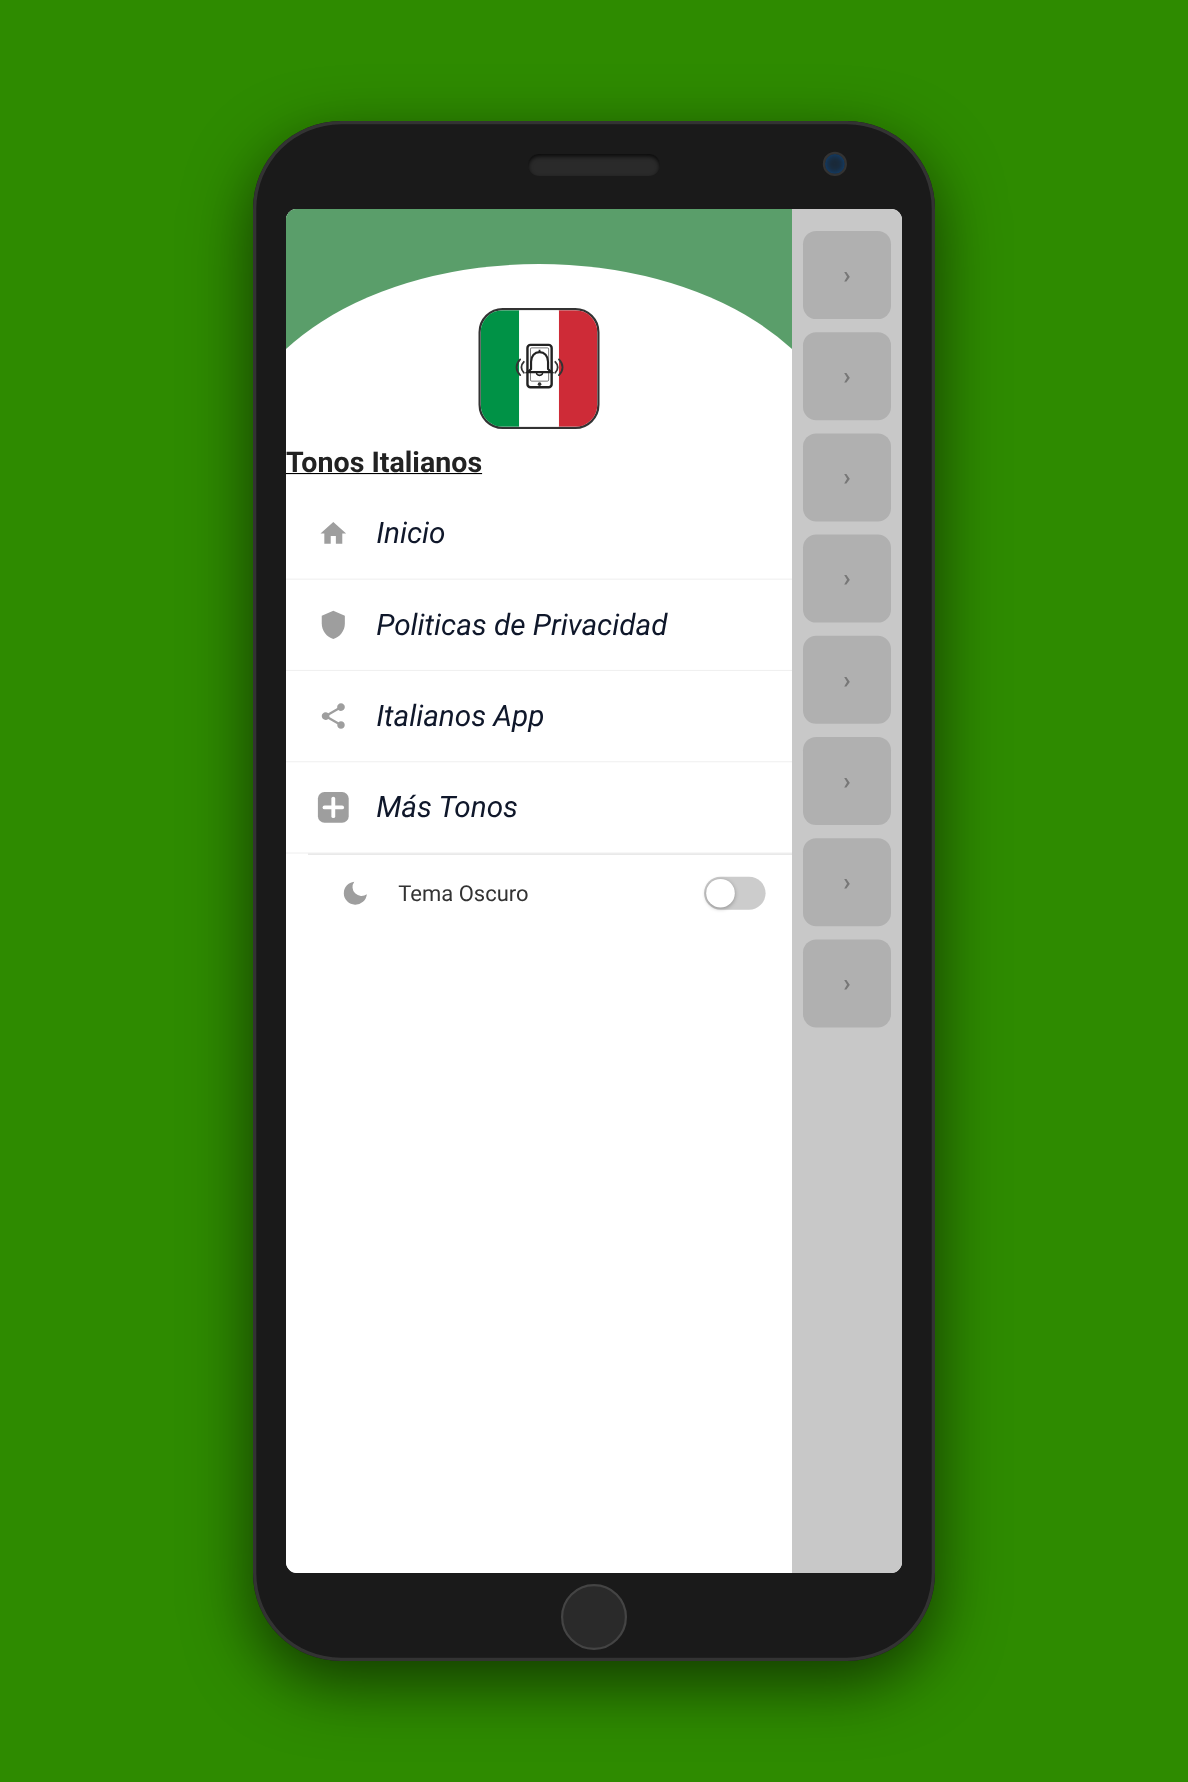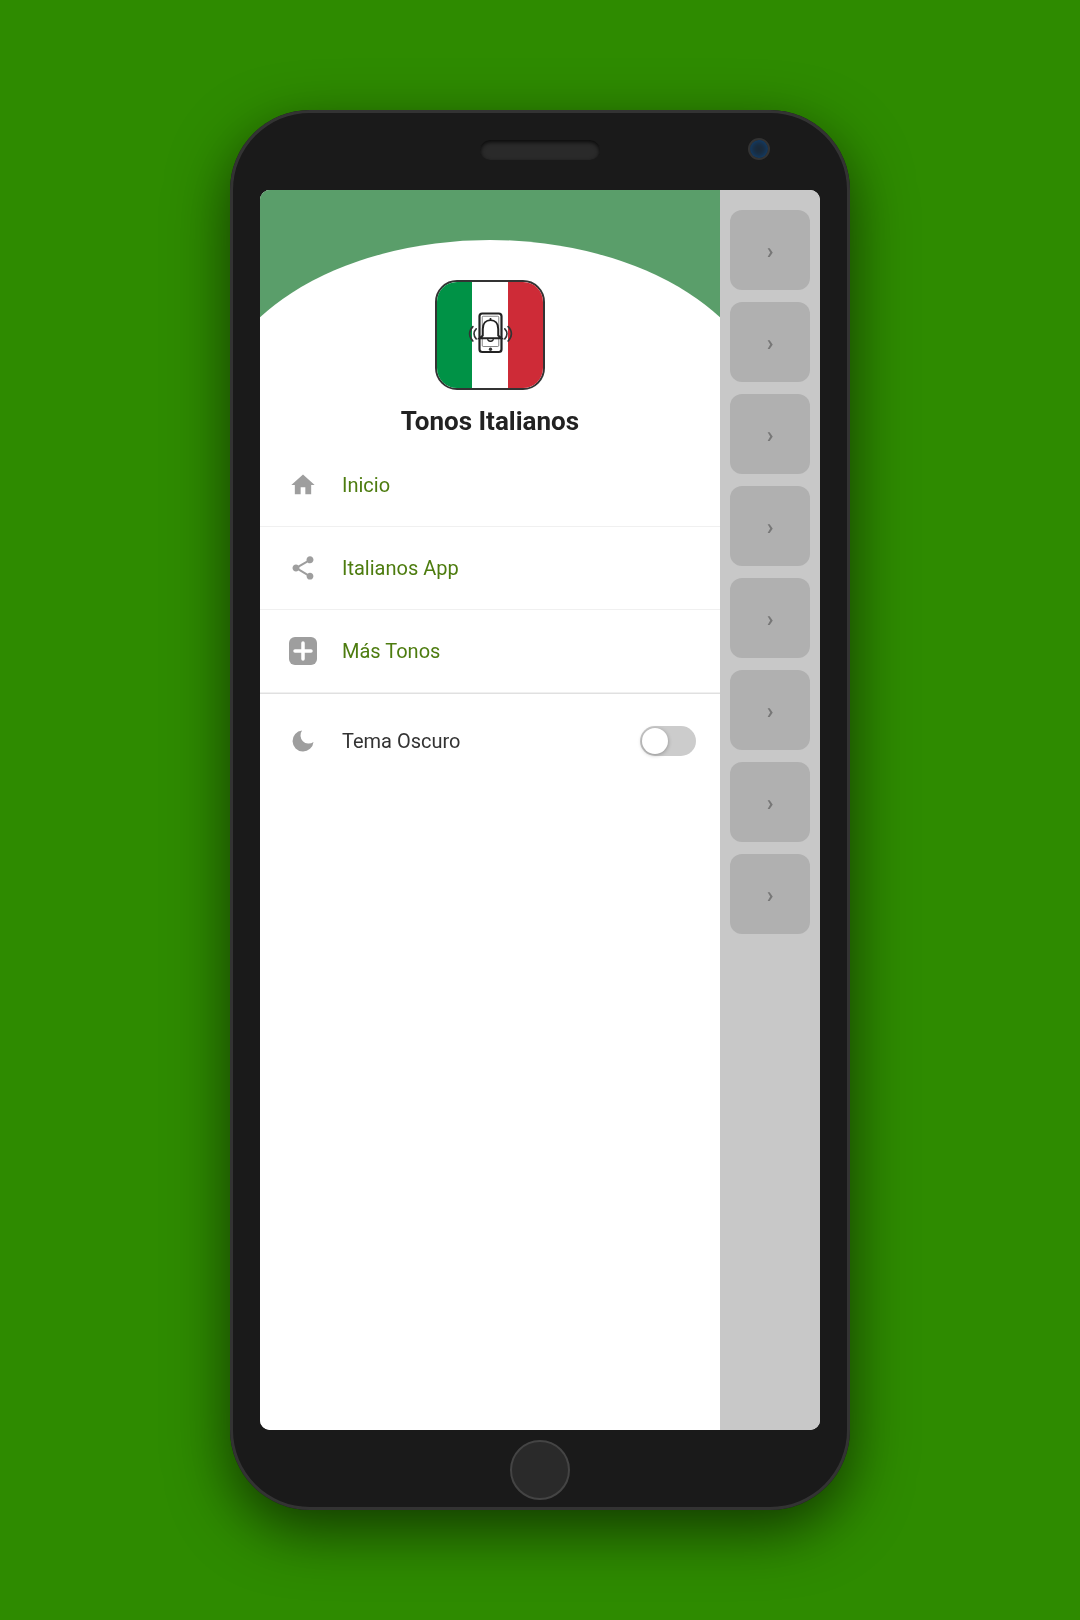--- a/index.html
+++ b/index.html
@@ -206,22 +206,22 @@
     }
 
     .bell-svg {
       width: 55px;
       height: 55px;
     }
 
     
     .app-title-section {
       background: white;
-      text-align: center;
       padding: 16px 0 8px;
+      text-decoration: underline;
     }
 
     .app-title {
       font-size: 26px;
       font-weight: bold;
       color: #222;
     }
 
     
     .menu-list {
@@ -243,31 +243,33 @@
       height: 38px;
       margin-right: 20px;
       display: flex;
       align-items: center;
       justify-content: center;
       color: #999;
       flex-shrink: 0;
     }
 
     .menu-label {
-      font-size: 20px;
-      color: #4d7c0f;
+      font-size: 27px;
+      color: #0f172a;
       font-weight: 400;
+      font-style: italic;
     }
 
     
     .toggle-section {
       display: flex;
       align-items: center;
-      padding: 28px 24px;
+      padding: 16px 24px;
       border-top: 1px solid #e0e0e0;
+      margin-left: 20px;
     }
 
     .toggle-icon {
       width: 38px;
       height: 38px;
       margin-right: 20px;
       display: flex;
       align-items: center;
       justify-content: center;
       color: #999;
@@ -365,20 +367,28 @@
 
         <div class="menu-item">
           <div class="menu-icon">
             <svg class="icon-svg" viewBox="0 0 24 24" xmlns="http://www.w3.org/2000/svg">
               <path d="M10 20v-6h4v6h5v-8h3L12 3 2 12h3v8z"></path>
             </svg>
           </div>
           <span class="menu-label">Inicio</span>
         </div>
 
+        <div class="menu-item">
+          <div class="menu-icon">
+            <svg class="icon-svg" viewBox="0 0 24 24" xmlns="http://www.w3.org/2000/svg">
+              <path d="M12 1L3 5v6c0 5.55 3.84 10.74 9 12 5.16-1.26 9-6.45 9-12V5l-9-4z"></path>
+            </svg>
+          </div>
+          <span class="menu-label">Politicas de Privacidad</span>
+        </div>
 
         <div class="menu-item">
           <div class="menu-icon">
             <svg class="icon-svg" viewBox="0 0 24 24" xmlns="http://www.w3.org/2000/svg">
               <path d="M18 16.08c-.76 0-1.44.3-1.96.77L8.91 12.7c.05-.23.09-.46.09-.7s-.04-.47-.09-.7l7.05-4.11c.54.5 1.25.81 2.04.81 1.66 0 3-1.34 3-3s-1.34-3-3-3-3 1.34-3 3c0 .24.04.47.09.7L8.04 9.81C7.5 9.31 6.79 9 6 9c-1.66 0-3 1.34-3 3s1.34 3 3 3c.79 0 1.5-.31 2.04-.81l7.12 4.16c-.05.21-.08.43-.08.65 0 1.61 1.31 2.92 2.92 2.92s2.92-1.31 2.92-2.92-1.31-2.92-2.92-2.92z"></path>
             </svg>
           </div>
           <span class="menu-label">Italianos App</span>
         </div>
 

